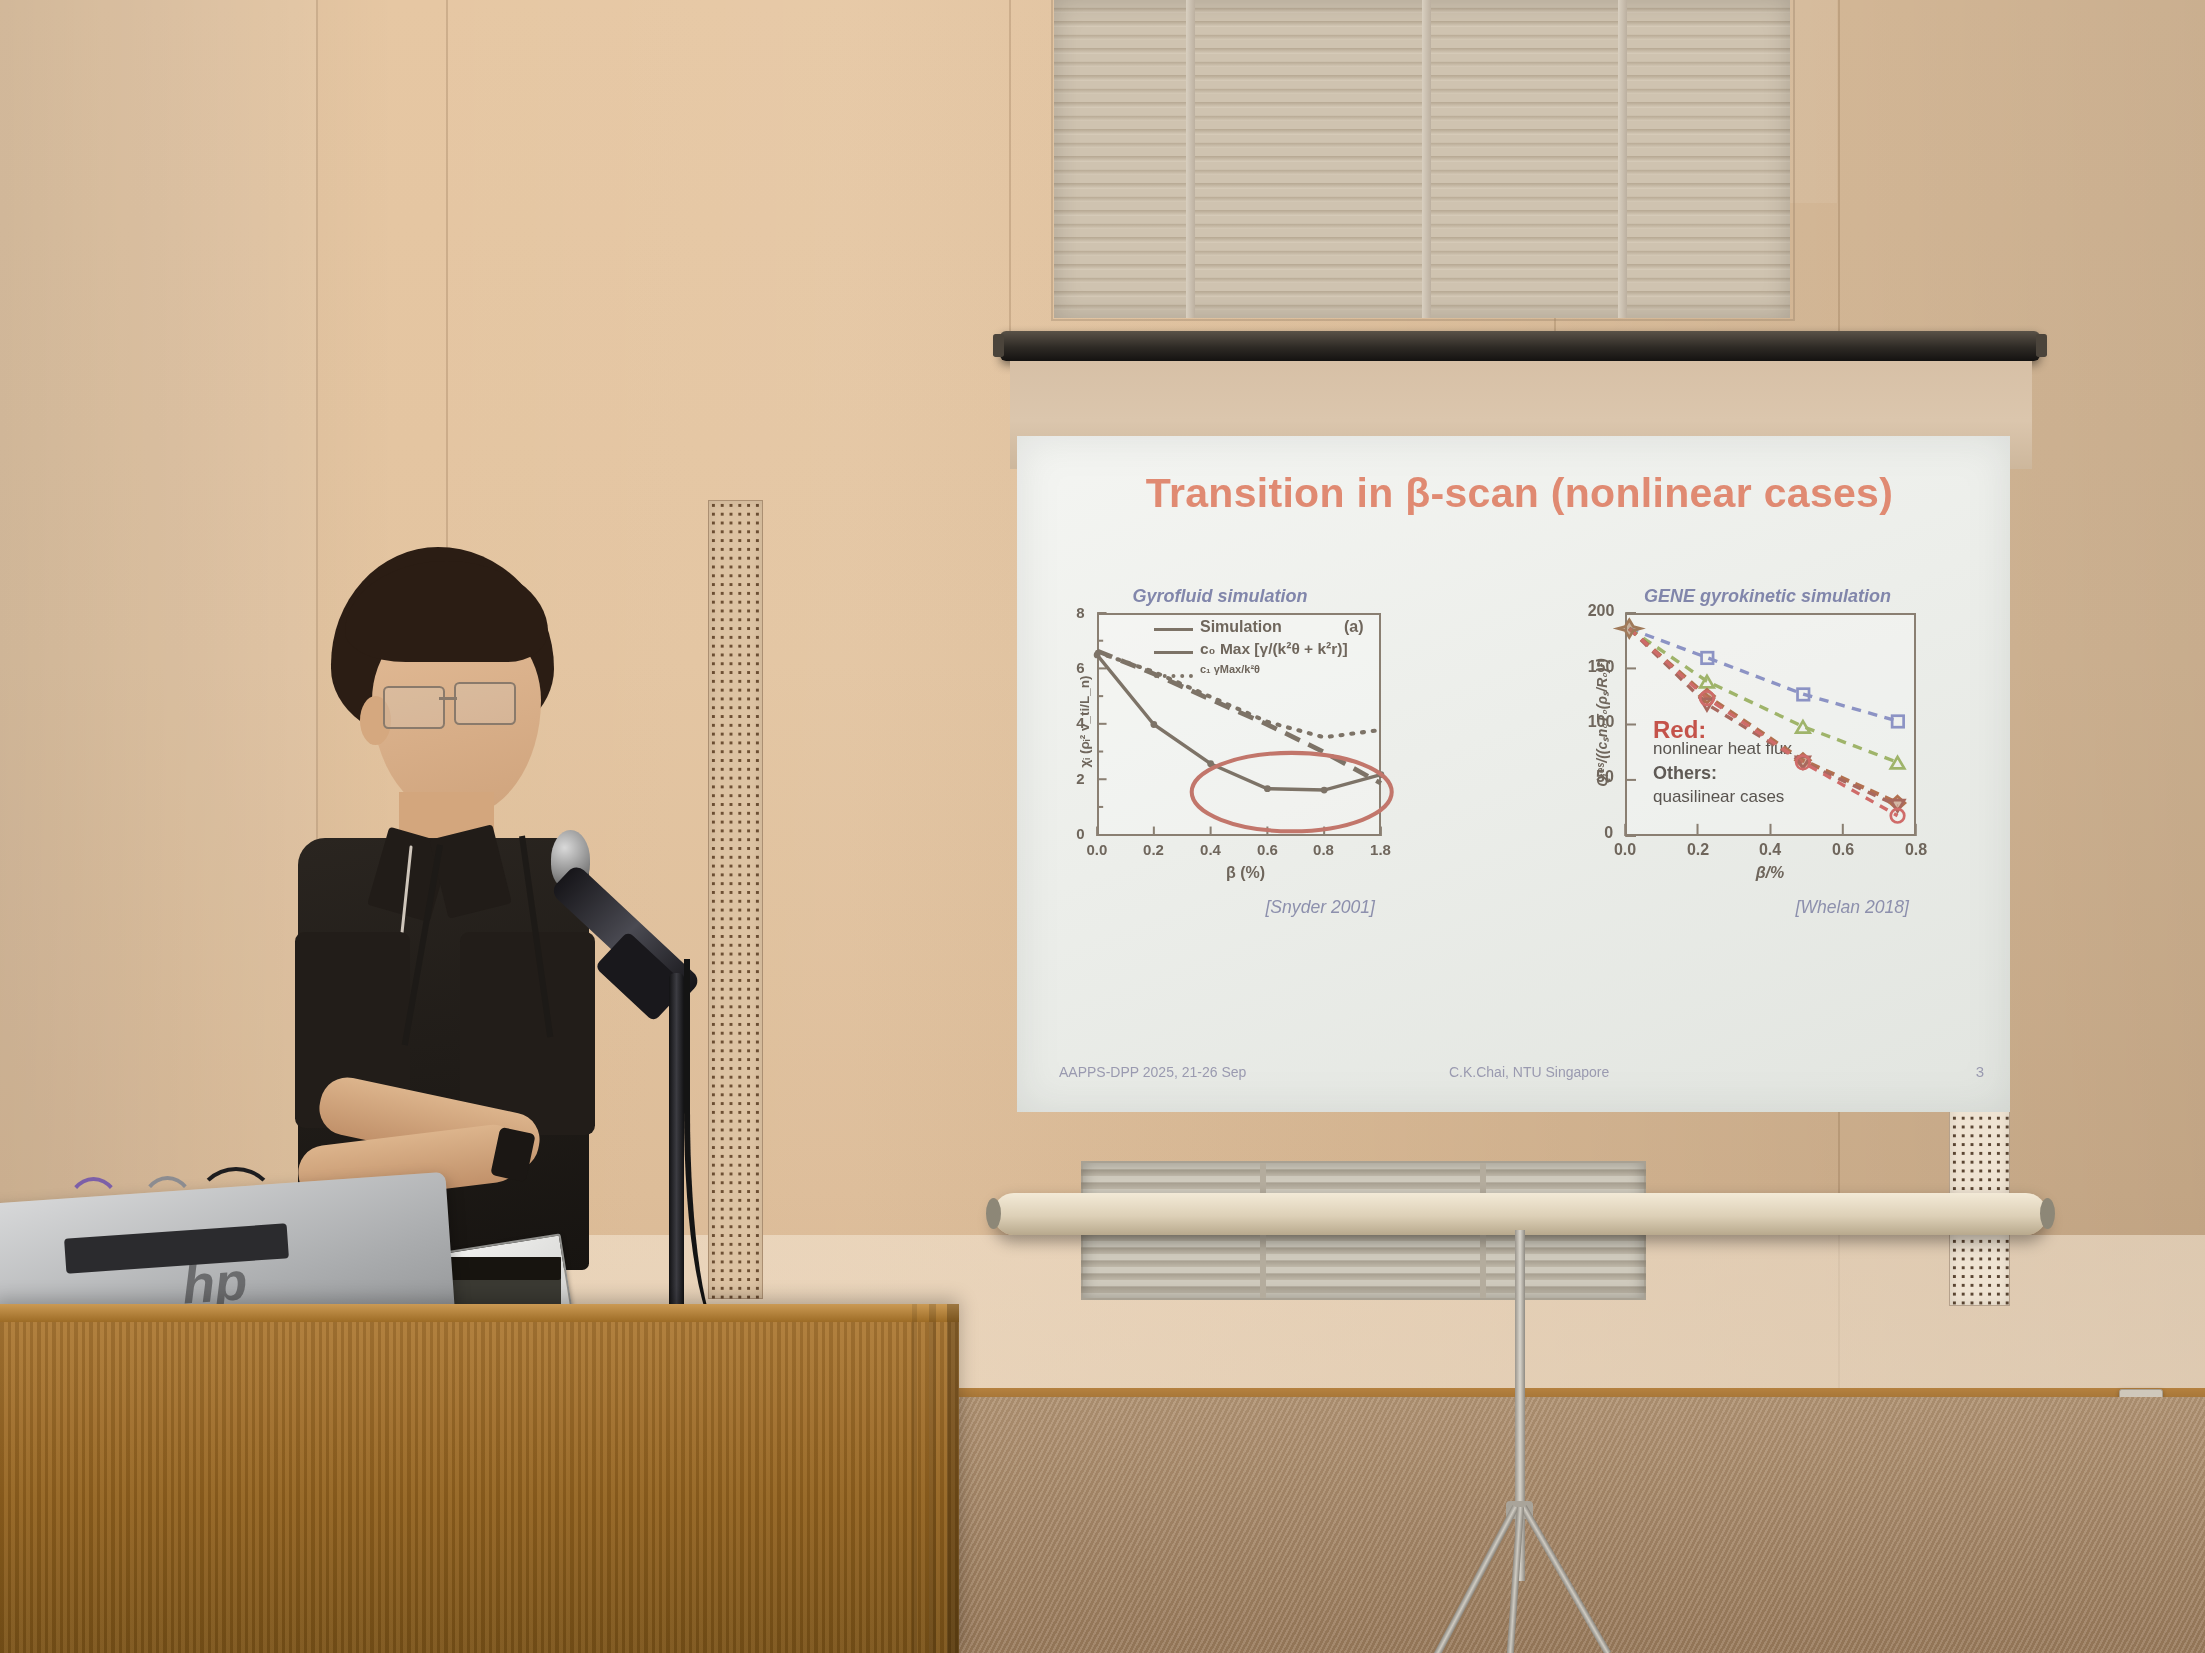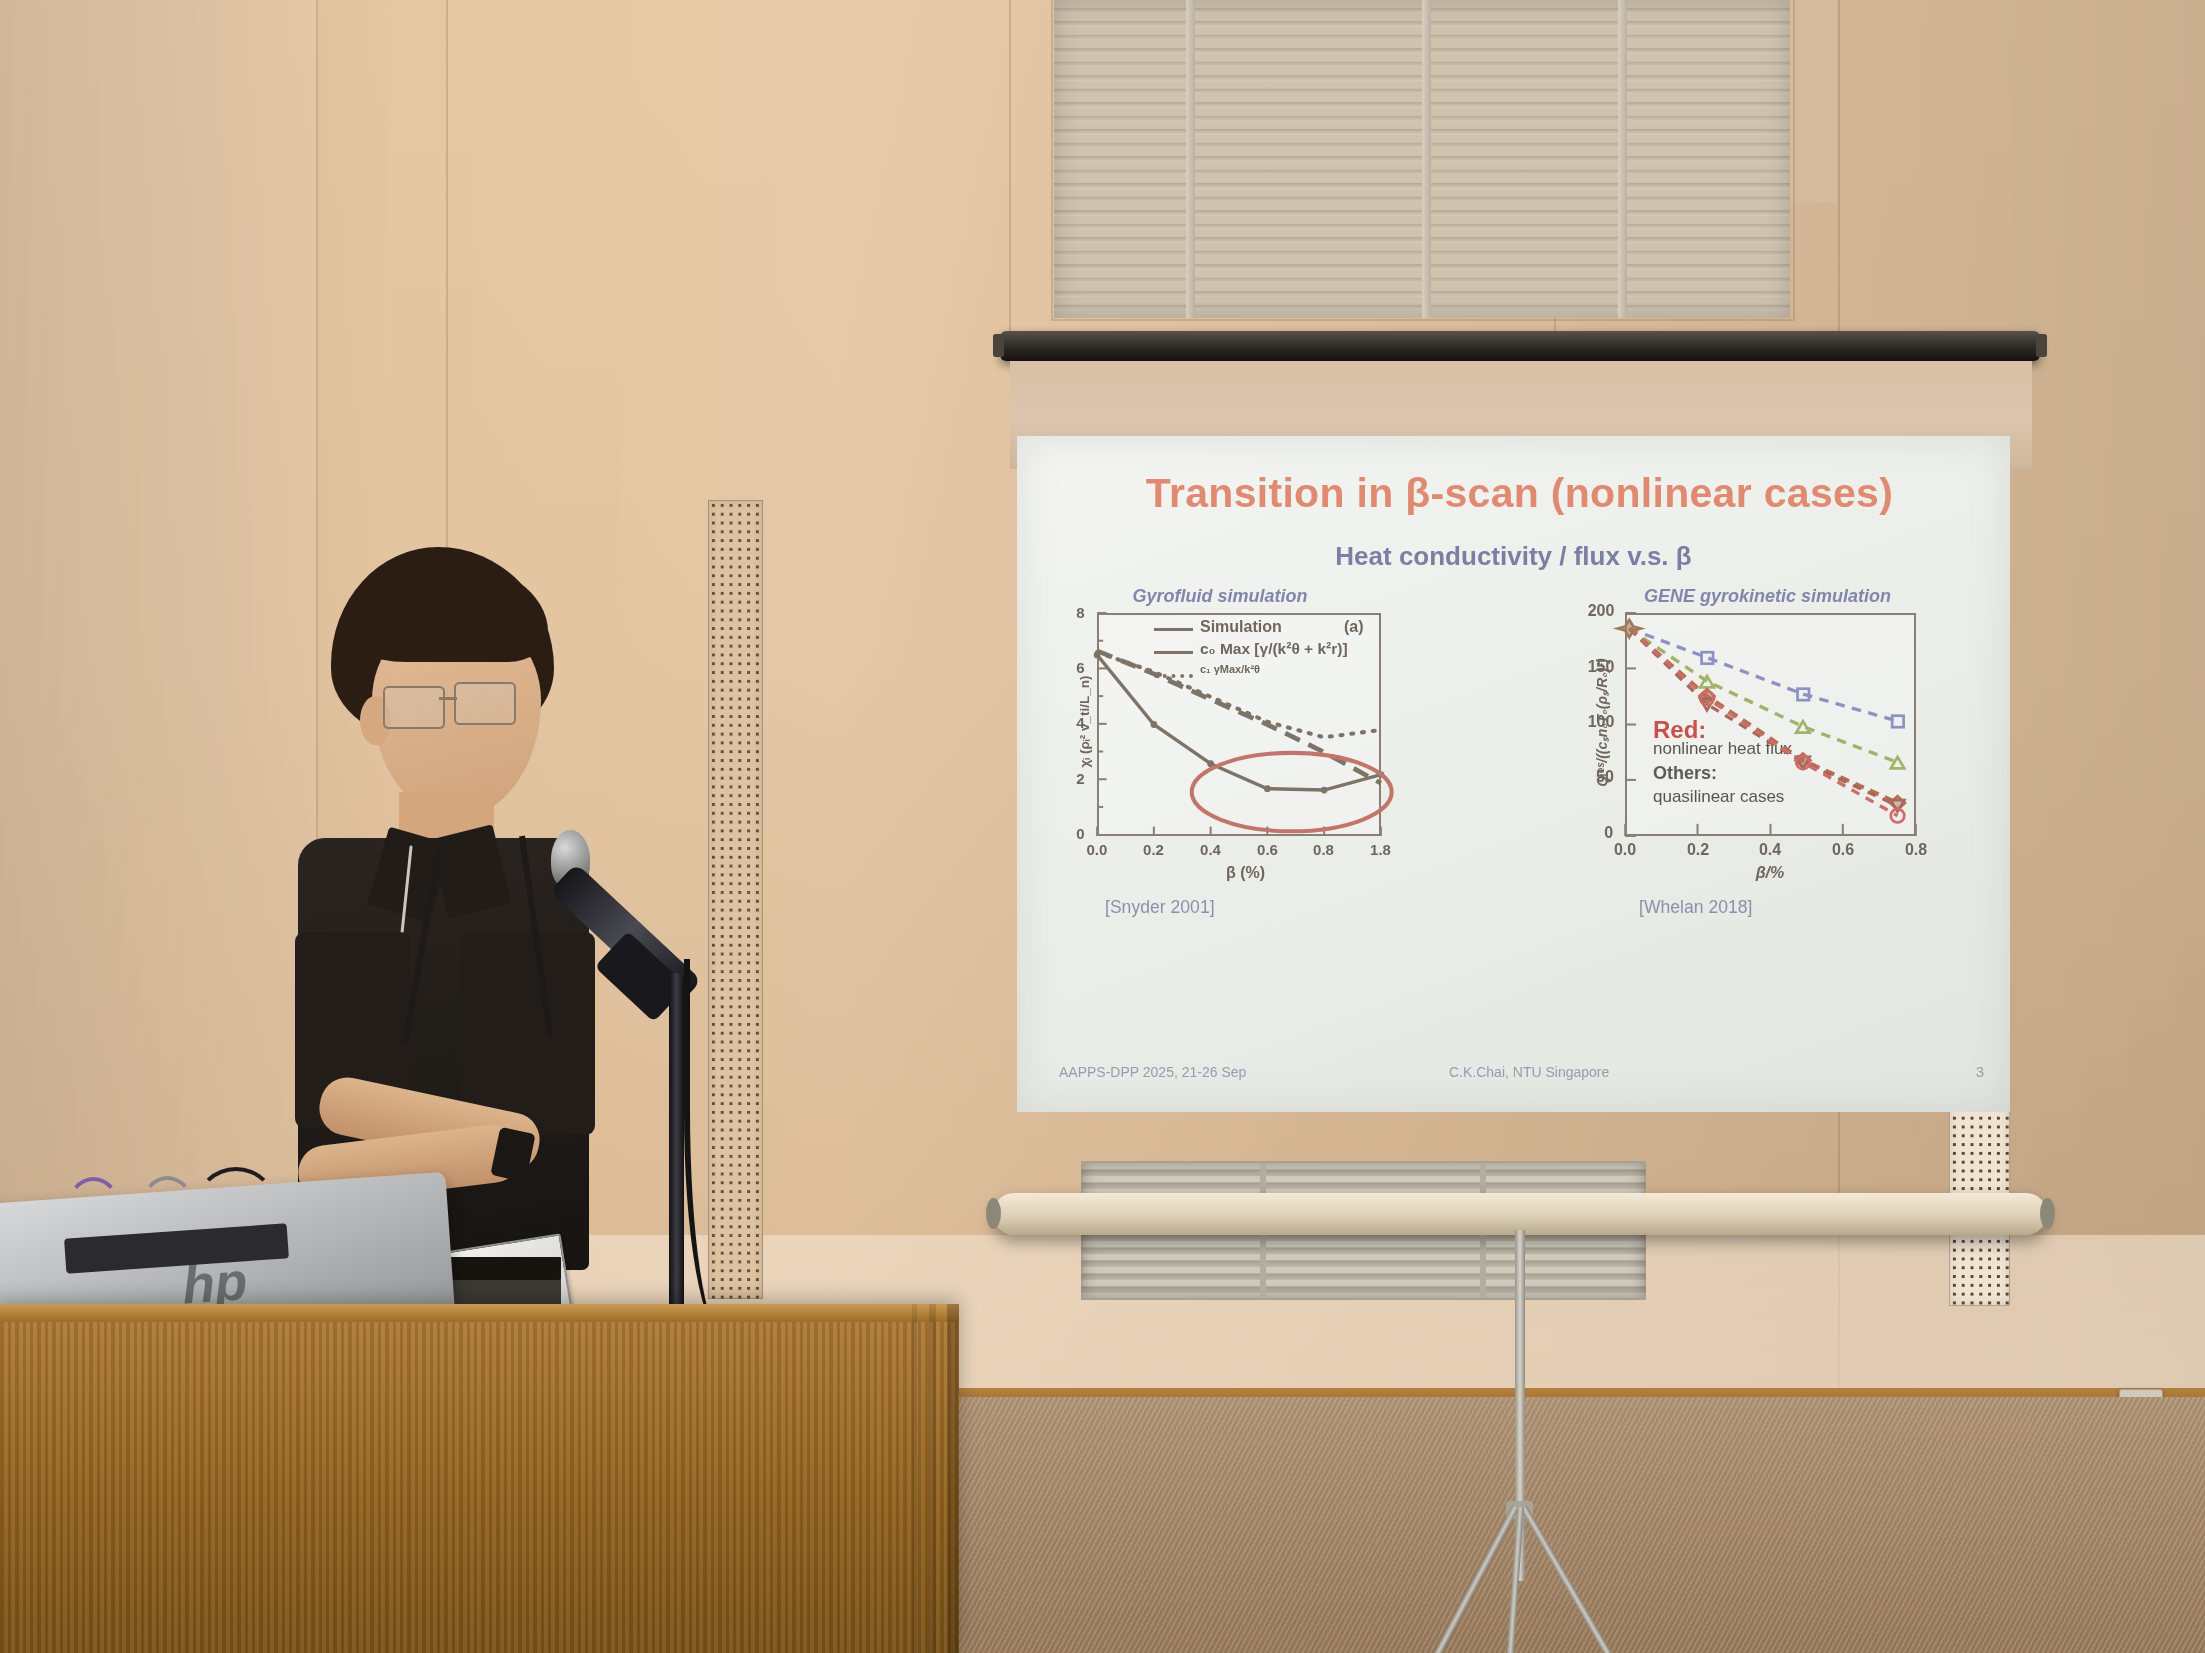--- a/index.html
+++ b/index.html
@@ -78,21 +78,21 @@
   .tripod-pole{position:absolute;width:9.5px;background:linear-gradient(90deg,#9a958c,#d9d5cc,#8e8a82);}
   .tripod-leg{position:absolute;width:7.4px;background:linear-gradient(90deg,#8e8a82,#cfcbc2,#86827a);transform-origin:top center;}
   .tripod-hub{position:absolute;width:27px;height:17.6px;border-radius:4px;background:#a9a49a;}
 
   
   .slide{position:absolute;inset:0;padding:0;}
   .slide-title{position:absolute;left:12px;right:0;text-align:center;color:#e08a72;
     font-weight:bold;letter-spacing:0.3px;}
   .slide-sub{position:absolute;left:0;right:0;text-align:center;color:#7a7fa3;font-weight:bold;}
   .panel-cap{position:absolute;text-align:center;color:#8186ab;font-style:italic;font-weight:bold;}
-  .cite{position:absolute;text-align:left;color:#8d90ad;}
+  .cite{position:absolute;text-align:right;color:#8d90ad;font-style:italic;}
   .foot{position:absolute;color:#9a9ab0;}
 
   .plot{position:absolute;}
   .plot-frame{position:absolute;inset:0;border:2px solid #8a7f72;background:rgba(255,255,255,.25);}
   .axlabel{position:absolute;color:#6f665c;font-weight:bold;}
   .tick-lab{position:absolute;color:#6f665c;font-weight:bold;text-align:center;}
   .ylabel-rot{position:absolute;color:#6f665c;font-weight:bold;transform-origin:center;}
   .legend-line{position:absolute;height:0;border-top:3.4px solid #7d7367;}
   .legend-txt{position:absolute;color:#6f665c;font-weight:bold;}
   .panel-id{position:absolute;color:#6f665c;font-weight:bold;}
@@ -190,21 +190,20 @@
   <div class="screen-wrap" style="left:1000px;top:331px;width:1054px;height:919px;">
     <div class="screen-topbar" style="width:1040px;"></div>
     <div class="screen-fabric" style="height:108px;width:1022px;"></div>
 
     <div class="screen-white" style="left:17px;top:105px;width:993px;height:676px;">
 
       <div class="slide">
 
         <div class="slide-title" style="top:34px;font-size:41px;">Transition in β-scan (nonlinear cases)</div>
 
-        <div class="slide-sub" style="top:105px;font-size:26px;">Heat conductivity / flux v.s. β</div>
 
         <div class="panel-cap" style="left:41px;top:150px;width:324px;font-size:18px;">Gyrofluid simulation</div>
         <div class="panel-cap" style="left:541px;top:150px;width:419px;font-size:18px;">GENE gyrokinetic simulation</div>
 
         <div class="plot" style="left:80px;top:177px;width:284px;height:223px;">
           <div class="plot-frame"></div>
 
           <div class="ylabel-rot" style="left:-80px;top:101px;width:135px;text-align:center;font-size:13.5px;transform:rotate(-90deg);">χᵢ (ρᵢ² v_ti/L_n)</div>
 
           <div class="tick-lab" style="left:-28px;top:-9.5px;width:23px;font-size:15px;">8</div>

